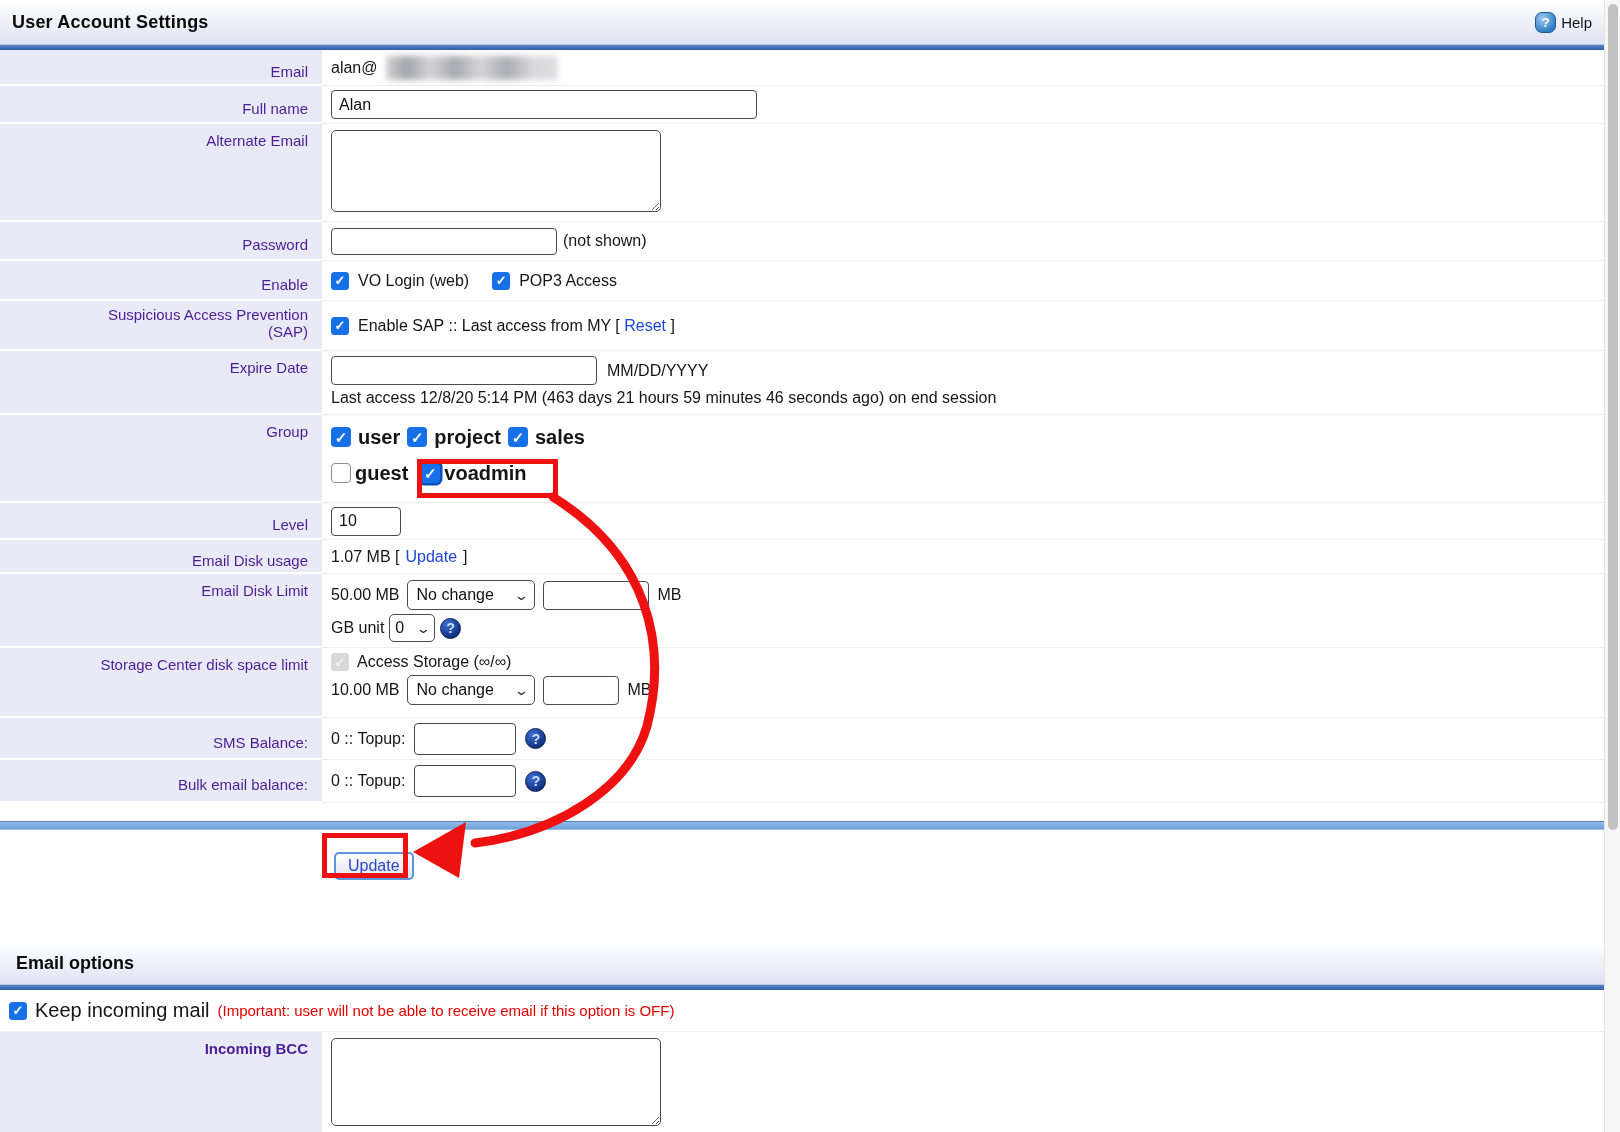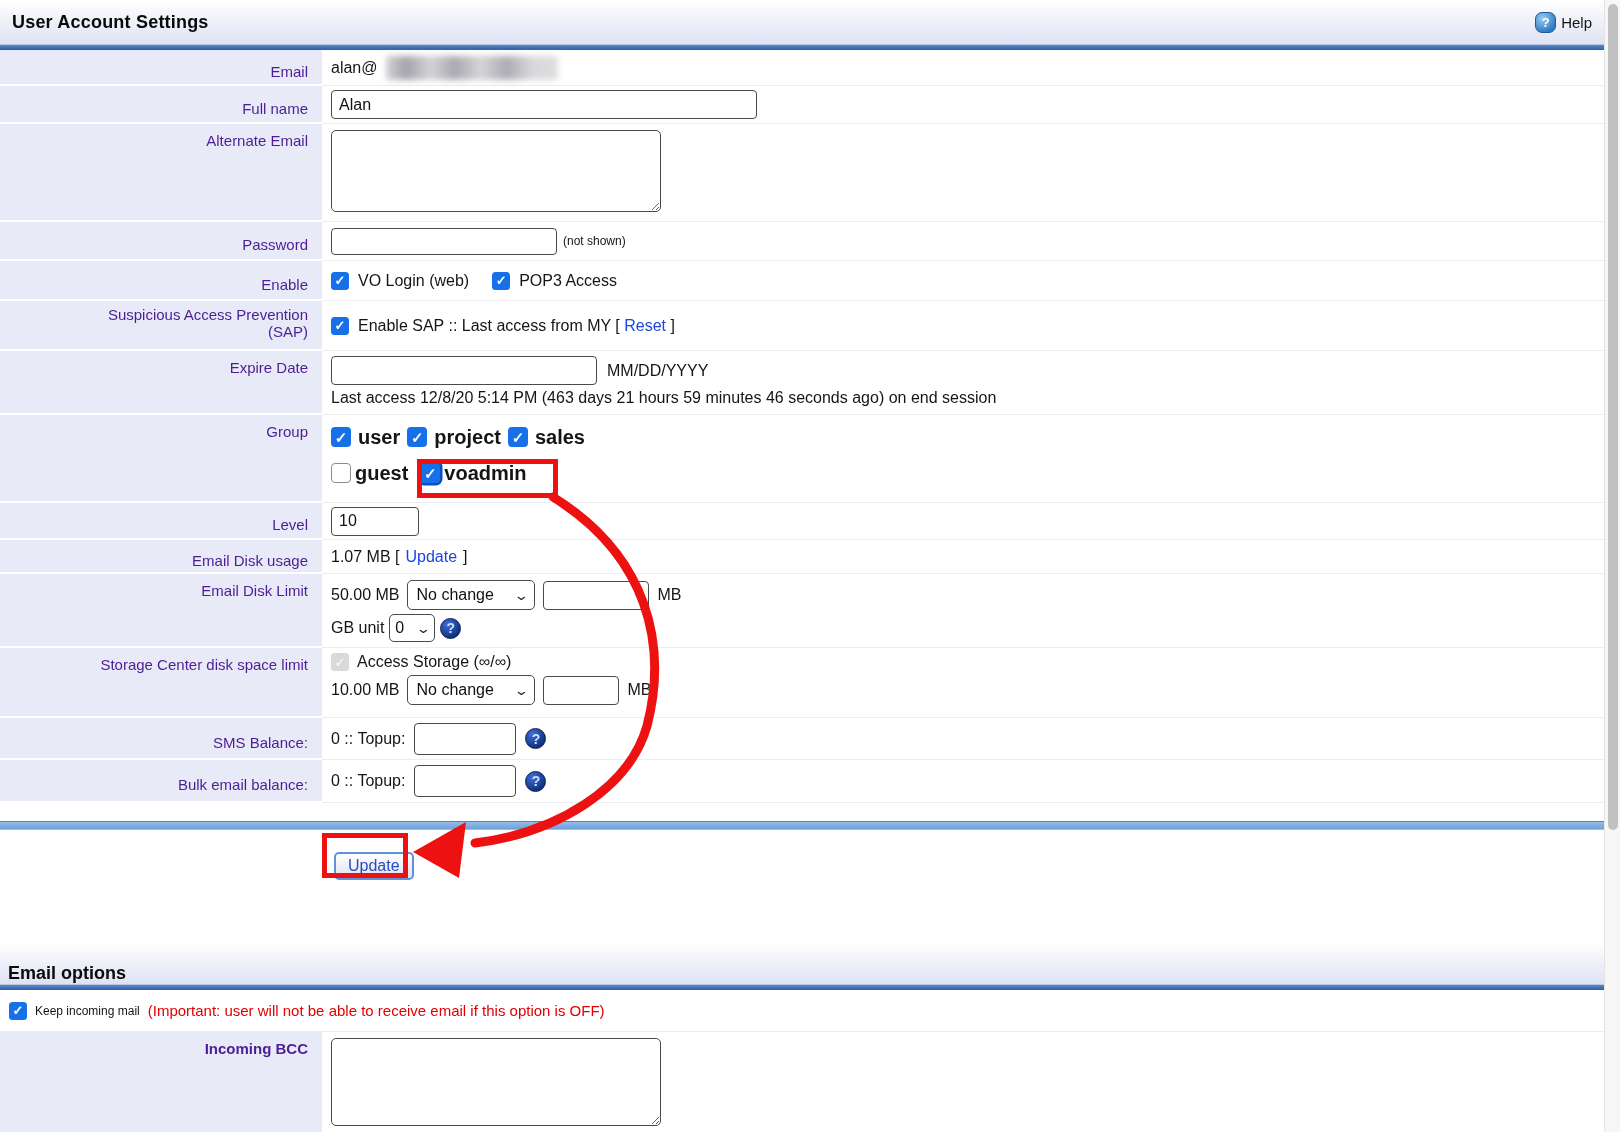--- a/index.html
+++ b/index.html
@@ -68,21 +68,21 @@
   .spacer-row .lbl { border-bottom:none; padding:0; }
   .lightblue-bar { height:9px; background:linear-gradient(#93bce9,#6ea2da);
     border-top:1px solid #4f84c4; border-bottom:1px solid #9dbfe4; margin-top:4px; }
 
   .update-area { padding:22px 0 0 334px; }
   .update-btn { font-family:"Liberation Sans",sans-serif; font-size:16px; color:#2b48c6;
     background:linear-gradient(#ffffff,#dde3f0); border:2px solid #5d94dc; border-radius:5px;
     padding:3px 12px; cursor:pointer; }
 
   .section-header { margin-top:62px; height:42px; background:linear-gradient(#ffffff,#dfe2f3);
-    display:flex; align-items:flex-end; padding:0 8px; }
+    display:flex; align-items:center; padding:0 16px; }
   .section-header h2 { font-size:18px; font-weight:bold; color:#0a0a0a; }
 
   
   .red-rect { position:absolute; border:5px solid #ed1111; z-index:20; pointer-events:none; }
   #rect-voadmin { left:417px; top:459px; width:141px; height:39px; }
   #rect-update  { left:322px; top:833px; width:86px;  height:45px; }
   svg.annot { position:absolute; left:0; top:0; z-index:19; pointer-events:none; }
 
   
   .scroll-track { position:absolute; right:0; top:0; width:16px; height:1132px;
@@ -124,21 +124,21 @@
       <div class="lbl">Alternate Email</div>
       <div class="val" style="align-items:flex-start; padding-top:6px;">
         <textarea style="width: 330px; height: 82px;"></textarea>
       </div>
     </div>
 
     <div class="row" style="height:39px">
       <div class="lbl center-lbl">Password</div>
       <div class="val">
         <input type="text" style="width: 226px; height: 27px;" value="">
-        <span style="font-size:12px">(not shown)</span>
+        <span style="font-size:16px">(not shown)</span>
       </div>
     </div>
 
     <div class="row" style="height:40px">
       <div class="lbl center-lbl">Enable</div>
       <div class="val" style="gap:9px">
         <span class="cb">✓</span>
         <span style="font-size:16px; margin-right:14px">VO Login (web)</span>
         <span class="cb">✓</span>
         <span style="font-size:16px">POP3 Access</span>
@@ -187,21 +187,21 @@
           <span class="grouptext" style="margin-right:8px">guest</span>
           <span class="cb lg focusring">✓</span>
           <span class="grouptext">voadmin</span>
         </div>
       </div>
     </div>
 
     <div class="row" style="height:37px">
       <div class="lbl center-lbl">Level</div>
       <div class="val">
-        <input type="text" style="width: 88px;" value="10">
+        <input type="text" style="width: 70px;" value="10">
       </div>
     </div>
 
     <div class="row" style="height:34px">
       <div class="lbl center-lbl">Email Disk usage</div>
       <div class="val" style="font-size:16px">
         <span>1.07 MB [</span>
         <a class="lnk">Update</a>
         <span>]</span>
       </div>
@@ -278,21 +278,21 @@
     </div>
 
     <div class="section-header">
       <h2>Email options</h2>
     </div>
     <div class="blue-bar"></div>
 
     <div class="row" style="height:42px">
       <div class="val" style="gap:8px">
         <span class="cb">✓</span>
-        <span style="font-size:12px">Keep incoming mail</span>
+        <span style="font-size:20px">Keep incoming mail</span>
         <span class="note-red" style="font-size:15px">(Important: user will not be able to receive email if this option is OFF)</span>
       </div>
     </div>
 
     <div class="row" style="height:104px">
       <div class="lbl bold">Incoming BCC</div>
       <div class="val" style="align-items:flex-start; padding-top:6px;">
         <textarea style="width: 330px; height: 88px;"></textarea>
       </div>
     </div>

